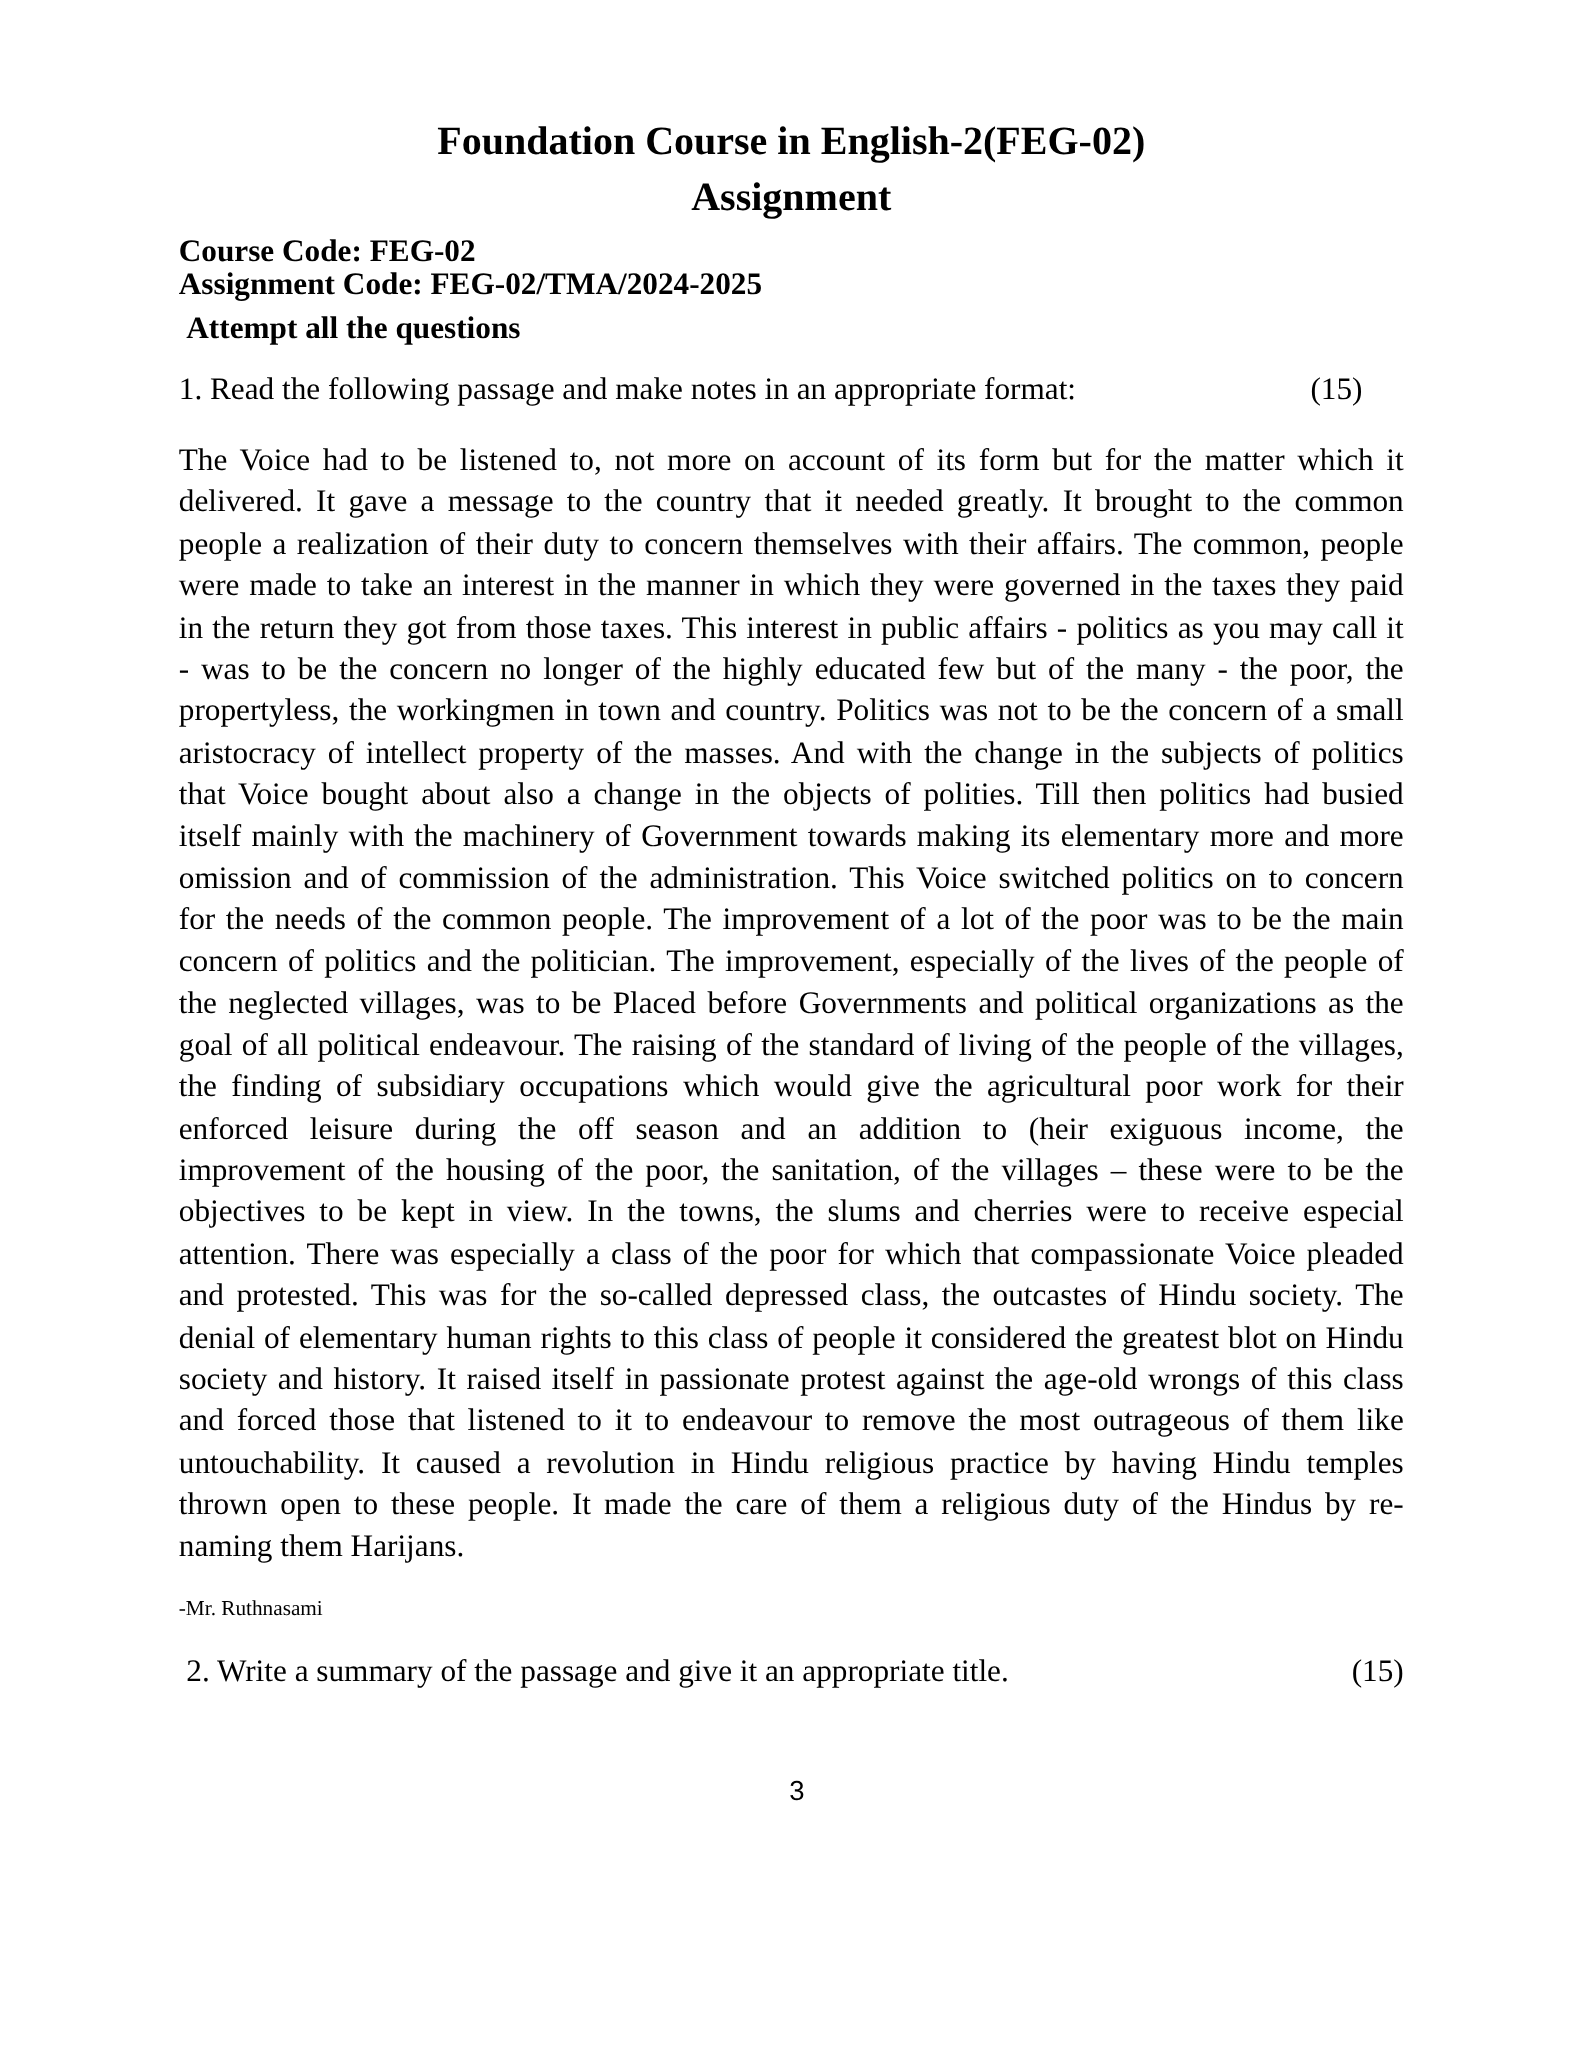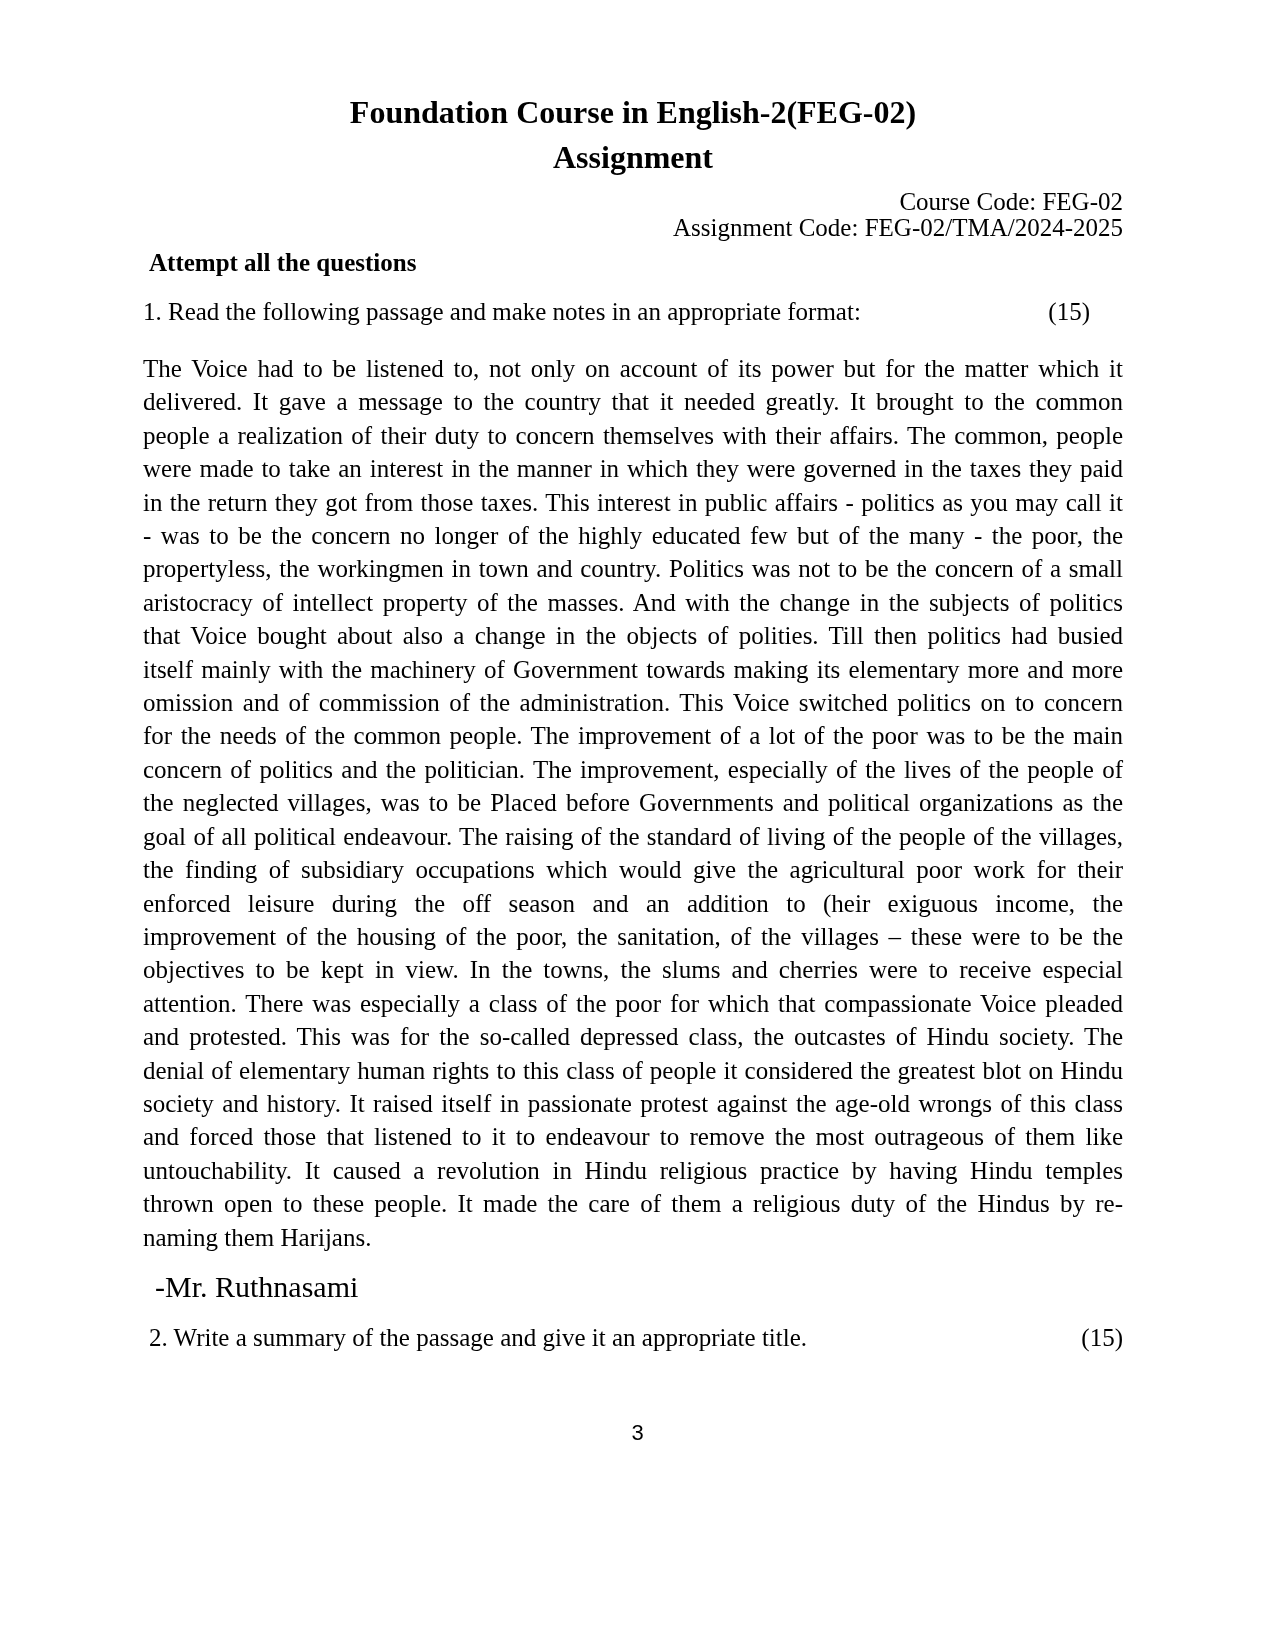--- a/index.html
+++ b/index.html
@@ -21,22 +21,22 @@
   }
   .title-block {
     padding-top: 90px;
     text-align: center;
     font-weight: bold;
     font-size: 32px;
     line-height: 45px;
   }
   .code-block {
     margin-top: 9px;
-    text-align: right;
-    font-weight: normal;
+    text-align: left;
+    font-weight: bold;
     font-size: 25px;
     line-height: 25.5px;
   }
   .attempt {
     margin-top: 8px;
     padding-left: 6px;
     font-weight: bold;
     font-size: 25px;
     line-height: 29px;
   }
@@ -57,23 +57,22 @@
   .passage-line {
     text-align: justify;
     text-align-last: justify;
     line-height: 33.4px;
   }
   .passage-line.last {
     text-align-last: left;
   }
   .author {
     margin-top: 18px;
-    font-size: 30px;
+    font-size: 17px;
     line-height: 29px;
-    margin-left: 12px;
   }
   .page-num {
     margin-top: 68px;
     text-align: center;
     font-family: "Liberation Sans", sans-serif;
     font-size: 22px;
     line-height: 26px;
   }
 </style>
 </head>
@@ -93,21 +92,21 @@
     </div>
 
     <div class="attempt">Attempt all the questions</div>
 
     <div class="q-row q1">
       <span>1. Read the following passage and make notes in an appropriate format:</span>
       <span class="marks">(15)</span>
     </div>
 
     <div class="passage">
-        <div class="passage-line">The Voice had to be listened to, not only on account of its power but for the matter which it</div>
+        <div class="passage-line">The Voice had to be listened to, not more on account of its form but for the matter which it</div>
         <div class="passage-line">delivered. It gave a message to the country that it needed greatly. It brought to the common</div>
         <div class="passage-line">people a realization of their duty to concern themselves with their affairs. The common, people</div>
         <div class="passage-line">were made to take an interest in the manner in which they were governed in the taxes they paid</div>
         <div class="passage-line">in the return they got from those taxes.  This interest in public affairs - politics as you may call it</div>
         <div class="passage-line">- was to be the concern no longer of the highly educated few but of the many - the poor, the</div>
         <div class="passage-line">propertyless, the workingmen in town and country. Politics was not to be the concern of a small</div>
         <div class="passage-line">aristocracy of intellect property of the masses. And with the change in the subjects of politics</div>
         <div class="passage-line">that Voice bought about also a change in the objects of polities. Till then politics had busied</div>
         <div class="passage-line">itself mainly with the machinery of Government towards making its elementary more and more</div>
         <div class="passage-line">omission and of commission of the administration. This Voice switched politics on to concern</div>

